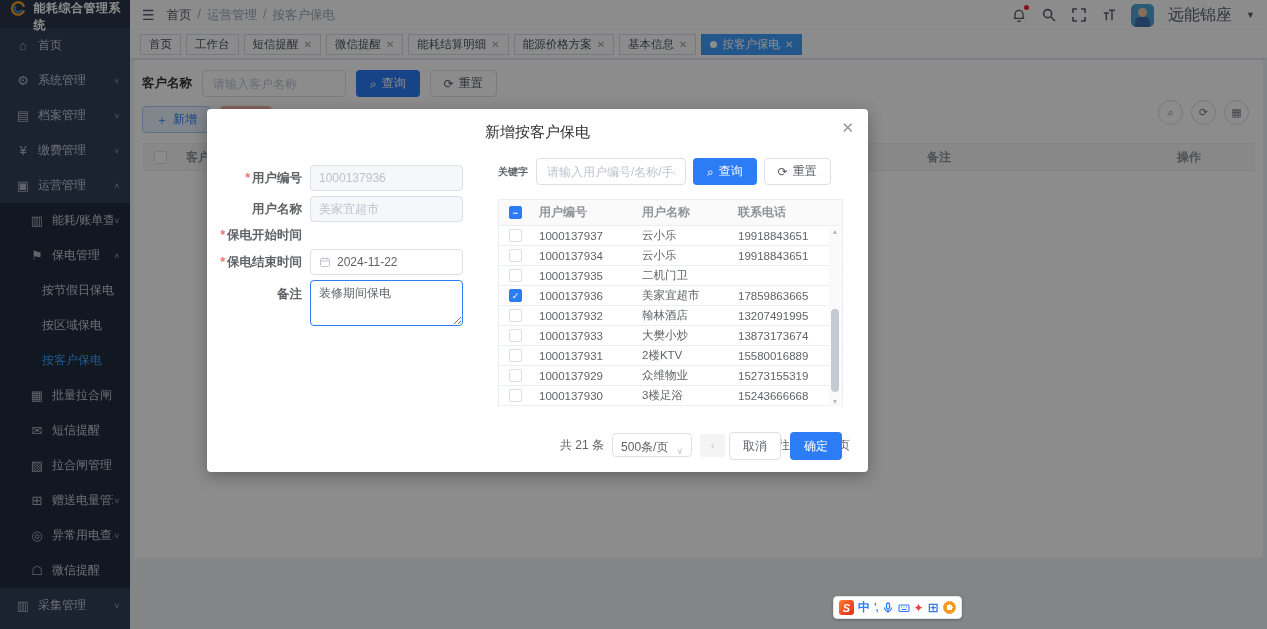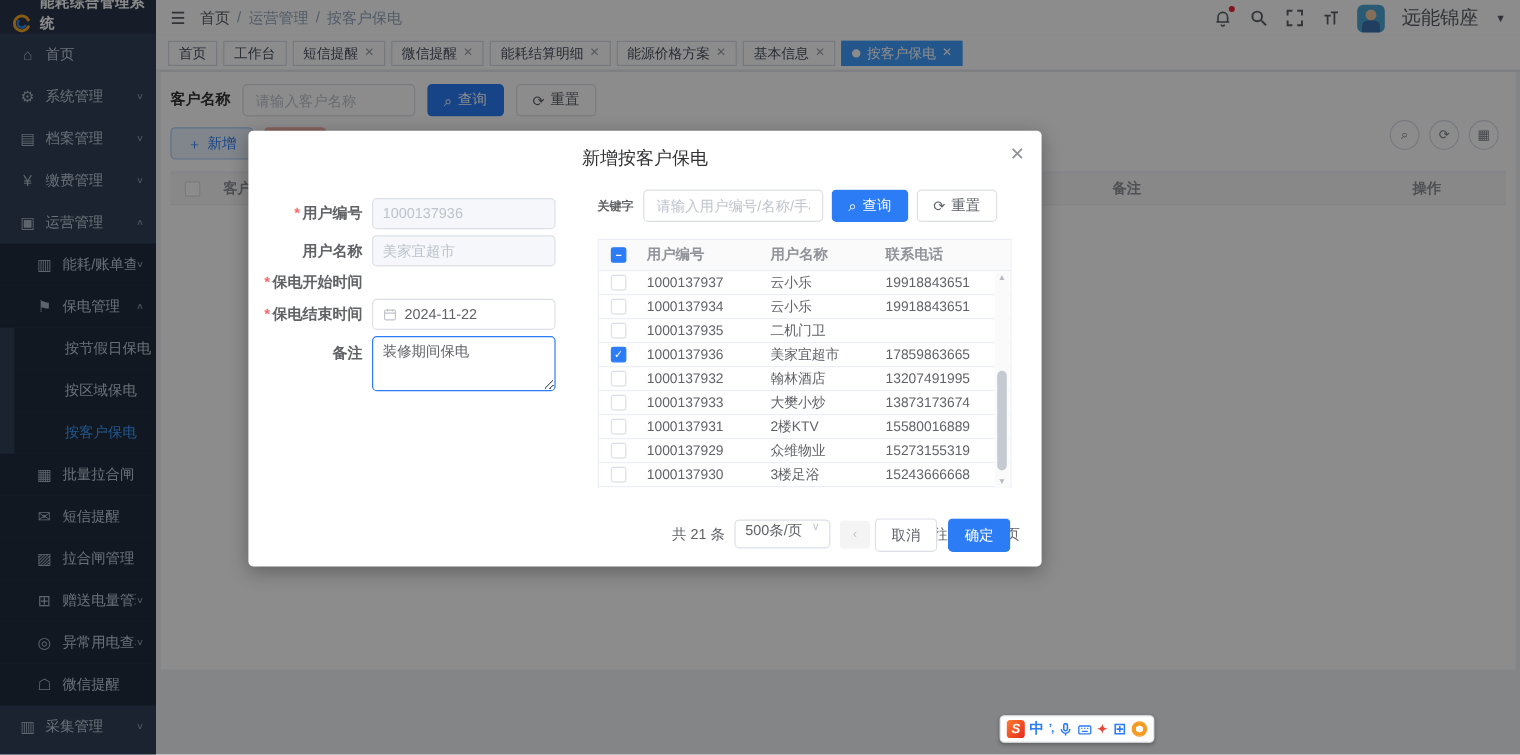--- a/index.html
+++ b/index.html
@@ -2,27 +2,27 @@
 <html><head>
 <meta charset="utf-8">
 <style>
   * { box-sizing: border-box; margin: 0; padding: 0; }
   html,body { width:1267px; height:629px; overflow:hidden;
     font-family:"Liberation Sans","DejaVu Sans",sans-serif; }
   .screen { position:relative; width:1267px; height:629px; background:#f0f2f5; overflow:hidden; }
 
   
   .sidebar { position:absolute; left:0; top:0; width:130px; height:629px; background:#304156; z-index:1; }
-  .logo-row { height:28px; display:flex; align-items:flex-end; gap:7px; padding-left:10px; background:#2b3649; }
+  .logo-row { height:28px; display:flex; align-items:flex-start; gap:7px; padding-left:10px; background:#2b3649; }
   .logo-row .logo-title { color:#fff; font-size:12px; font-weight:700; letter-spacing:.5px; }
   .side-item { display:flex; align-items:center; height:35px; color:#bfcbd9; font-size:12px; cursor:pointer; }
   .side-item.lv1 { padding-left:14px; }
   .side-item.sub { background:#1f2d3d; }
   .side-item.lv2 { padding-left:28px; }
-  .side-item.lv3 { padding-left:42px;margin-left:12px; }
+  .side-item.lv3 { padding-left:42px; }
   .side-item.active { color:#409eff; }
   .s-icon { width:18px; margin-right:6px; font-size:13px; color:#aab6c4; text-align:center; }
   .s-label { flex:1; white-space:nowrap; overflow:hidden; }
   .s-arrow { font-size:9px; color:#8a97a6; margin-right:10px; transform:scaleY(.8); }
 
   
   .main-area { position:absolute; left:130px; top:0; right:0; height:629px; }
   .topbar { height:30px; background:#fff; display:flex; align-items:center; padding:0 12px; }
   .hamburger { font-size:14px; color:#5a5e66; margin-right:12px; cursor:pointer; }
   .breadcrumb { font-size:12.5px; color:#97a8be; display:flex; gap:6px; }
@@ -108,21 +108,21 @@
   .m-row { display:grid; grid-template-columns:36px 103px 96px 96px 14px; height:20px; align-items:center;
     font-size:11.5px; color:#606266; border-bottom:1px solid #ebeef5; cursor:pointer; }
   .m-row .cell, .mt-head .cell { padding-left:4px; white-space:nowrap; overflow:hidden; }
   .m-table .cb { margin-left:10px; }
   .v-scroll { position:absolute; right:1px; top:27px; bottom:1px; width:12px; background:#fafafa; }
   .v-scroll .arr { position:absolute; left:0; width:12px; font-size:7px; color:#b6bac2; text-align:center; }
   .v-scroll .arr.up { top:1px; } .v-scroll .arr.dn { bottom:1px; }
   .v-thumb { position:absolute; left:2px; width:8px; border-radius:4px; background:#c4c9d2; top:46%; height:46%; cursor:pointer; }
 
   .pager { display:flex; align-items:center; justify-content:flex-end; gap:8px; margin-top:26px; font-size:12px; color:#606266; }
-  .pg-select { height:24px; border:1px solid #dcdfe6; border-radius:4px; display:flex; align-items:flex-start; gap:8px;
+  .pg-select { height:24px; border:1px solid #dcdfe6; border-radius:4px; display:flex; align-items:flex-end; gap:8px;
     padding:0 8px; color:#606266; cursor:pointer; }
   .pg-select .caret { color:#c0c4cc; }
   .pg-arrow { width:25px; height:23px; border-radius:3px; background:#f4f4f5; color:#c0c4cc; display:flex;
     align-items:center; justify-content:center; font-size:11px; cursor:not-allowed; }
   .pg-goto-inp { width:32px; height:24px; border:1px solid #dcdfe6; border-radius:4px; text-align:center;
     font-size:12px; color:#606266; font-family:inherit; }
 
   .modal-footer { position:absolute; right:26px; bottom:12px; display:flex; gap:9px; }
   .modal-footer .btn { height:28px; }
 

